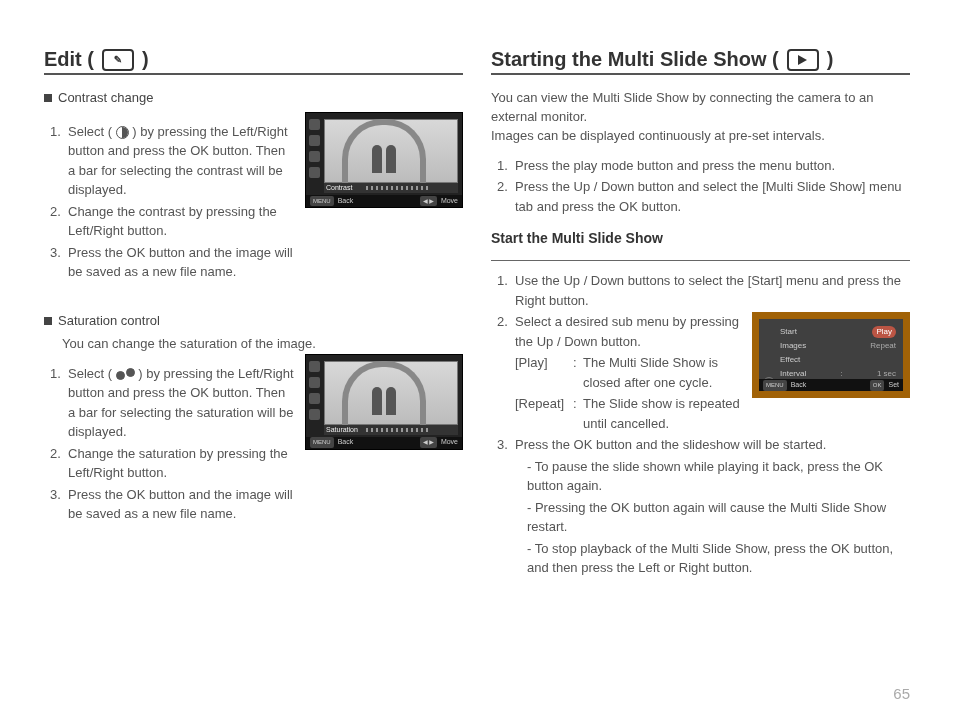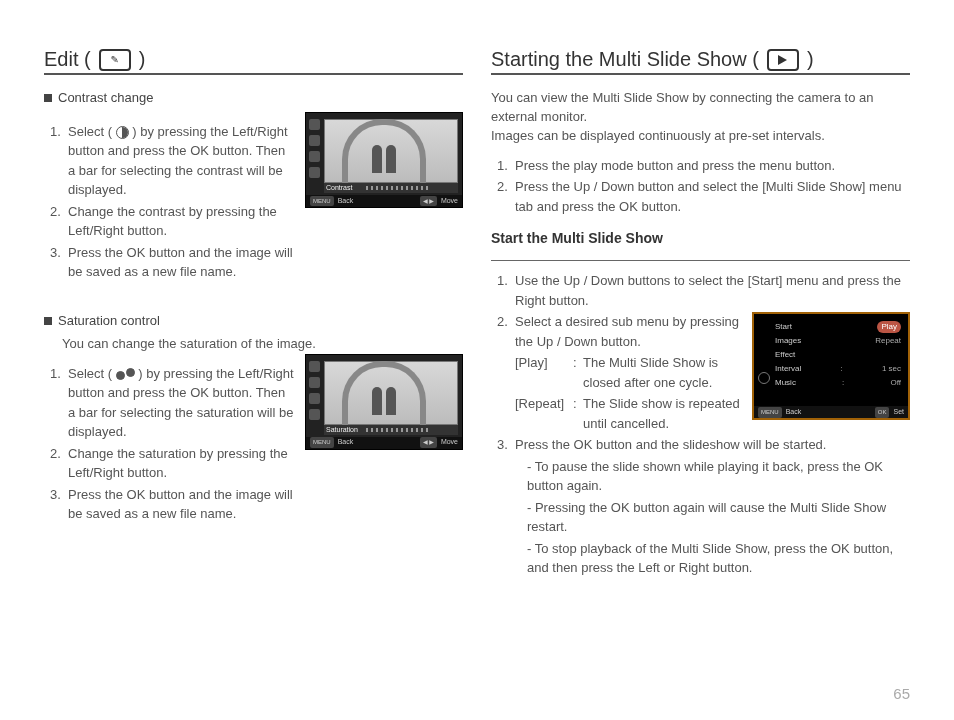--- a/index.html
+++ b/index.html
@@ -1,19 +1,19 @@
 <!DOCTYPE html>
 <html><head>
 <meta charset="utf-8">
 <style>
   html,body{margin:0;padding:0;background:#fff;font-family:Arial,Helvetica,sans-serif;color:#4a4a4a}
   .page{width:954px;height:720px;position:relative;box-sizing:border-box;padding:48px 44px 0 44px}
   .cols{display:flex;gap:28px}
   .col{flex:1;min-width:0}
-  h1.sec{font-size:20px;font-weight:normal;color:#333;margin:0 0 14px 0;border-bottom:2px solid #555;padding-bottom:2px;display:flex;align-items:center;gap:8px}
+  h1.sec{font-size:20px;font-weight:bold;color:#333;margin:0 0 14px 0;border-bottom:2px solid #555;padding-bottom:2px;display:flex;align-items:center;gap:8px}
   h1.sec .icon{display:inline-flex;align-items:center;justify-content:center;width:28px;height:18px;border:2px solid #333;border-radius:4px;font-size:10px}
   .blk{margin-bottom:18px;font-size:13px;line-height:1.45;color:#555}
   .sub{display:flex;align-items:center;gap:6px;font-size:13px;color:#444;margin:0 0 4px 0}
   .sub .sq{width:8px;height:8px;background:#444}
   .indent{margin-left:18px;font-size:13px;color:#555;line-height:1.45}
   .ol{margin:10px 0 0 6px;font-size:13px;color:#555;line-height:1.5}
   .ol .li{display:flex;margin-bottom:2px}
   .ol .li .n{flex:0 0 18px}
   .ol .li .t{flex:1}
   .withshot{display:flex;gap:10px;align-items:flex-start}
@@ -27,21 +27,21 @@
   .shot .sideicons span{width:11px;height:11px;background:#555;border-radius:2px;display:block}
   .shot .bar{position:absolute;left:18px;right:4px;top:70px;height:10px;background:#333}
   .shot .barlabel{position:absolute;left:20px;top:70px;font-size:7px;color:#eee}
   .shot .ticks{position:absolute;left:60px;right:8px;top:73px;height:4px;display:flex;gap:3px}
   .shot .ticks i{width:2px;height:4px;background:#999;display:block}
   .shot .foot{position:absolute;left:0;right:0;bottom:0;height:12px;background:#111;display:flex;align-items:center;gap:4px;padding:0 4px;box-sizing:border-box}
   .shot .foot .btn{font-size:6px;color:#ccc;background:#444;border-radius:2px;padding:1px 3px}
   .shot .foot .lbl{font-size:7px;color:#ccc}
   .intro{font-size:13px;color:#555;line-height:1.45;margin-bottom:10px}
   h2.sub2{font-size:14px;color:#333;border-bottom:1px solid #666;margin:14px 0 8px 0;padding-bottom:14px;font-weight:bold}
-  .menu-shot{width:158px;height:108px;background:#000000;border:2px solid #a16207;position:relative;flex:0 0 158px;box-sizing:border-box;color:#ccc;font-size:8px}
+  .menu-shot{width:158px;height:86px;background:#404040;border:7px solid #a16207;position:relative;flex:0 0 158px;box-sizing:border-box;color:#ccc;font-size:8px}
   .menu-shot .rows{position:absolute;left:18px;top:6px;right:4px}
   .menu-shot .row{display:flex;justify-content:space-between;align-items:center;height:14px;padding:0 3px}
   .menu-shot .row .r{color:#aaa}
   .menu-shot .row .arrow{color:#aaa}
   .menu-shot .sidedot{position:absolute;left:4px;top:58px;width:10px;height:10px;border:1px solid #777;border-radius:50%}
   .menu-shot .foot{position:absolute;left:0;right:0;bottom:0;height:12px;background:#111;display:flex;align-items:center;gap:4px;padding:0 4px;box-sizing:border-box}
   .menu-shot .foot .btn{font-size:6px;color:#ccc;background:#444;border-radius:2px;padding:1px 3px}
   .menu-shot .foot .lbl{font-size:7px;color:#ccc}
   .kv{display:flex;margin-top:2px}
   .kv .k{flex:0 0 58px}

